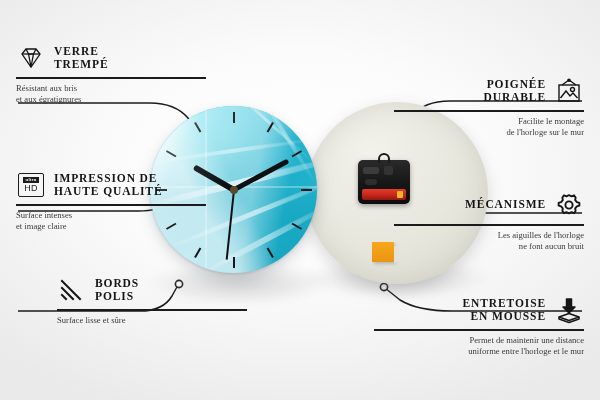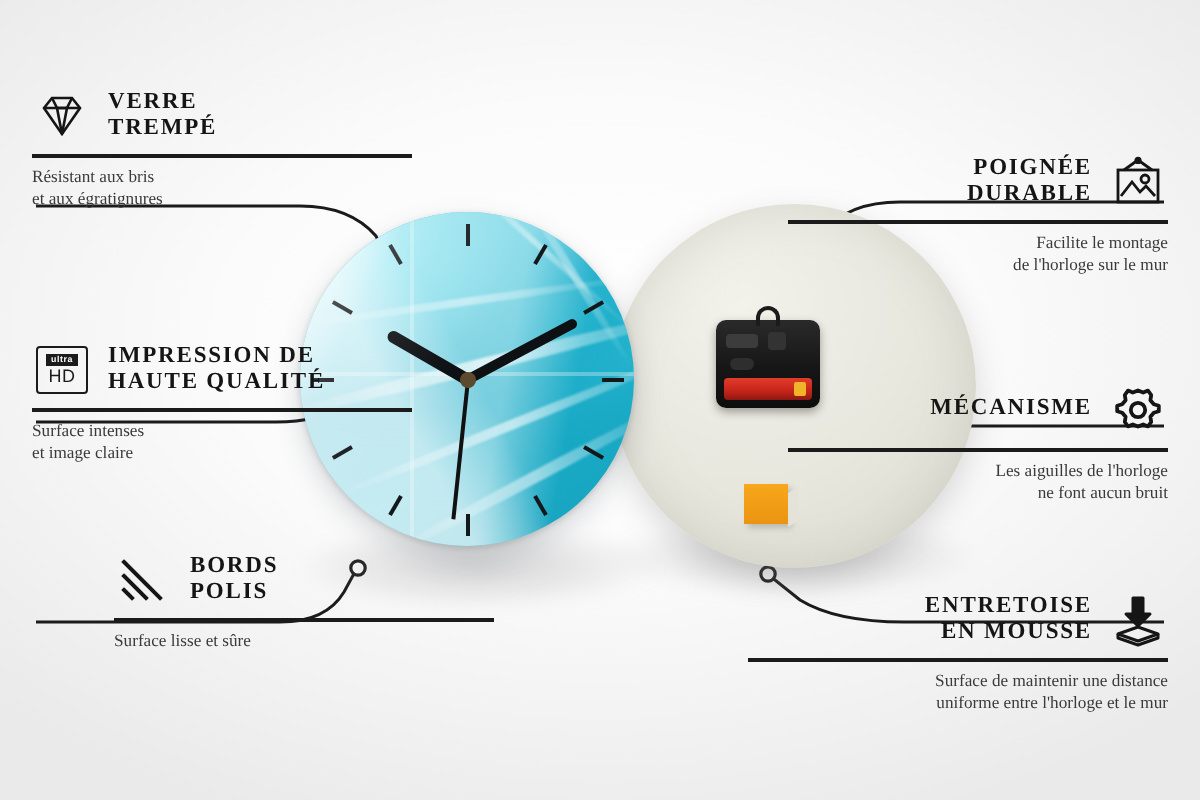--- a/index.html
+++ b/index.html
@@ -311,17 +311,17 @@
             <g fill="none" stroke="#151515" stroke-width="1.5" stroke-linejoin="round">
           <path d="M11.5,3 L16.5,3 L16.5,11 L20,11 L14,17 L8,11 L11.5,11 Z" fill="#151515"></path>
           <path d="M14,17.5 L24,21 L14,24.5 L4,21 Z"></path>
           <path d="M4,21 L4,23 L14,26.5 L24,23 L24,21"></path>
         </g>
           </svg>
       </span>
     </div>
     <div class="f-rule"></div>
     <div class="f-desc">
-      <span>Surface de maintenir une distance</span><br><span>uniforme entre l'horloge et le mur</span>
+      <span>Permet de maintenir une distance</span><br><span>uniforme entre l'horloge et le mur</span>
     </div>
   </div>
 
 </div>
 
 </body></html>

